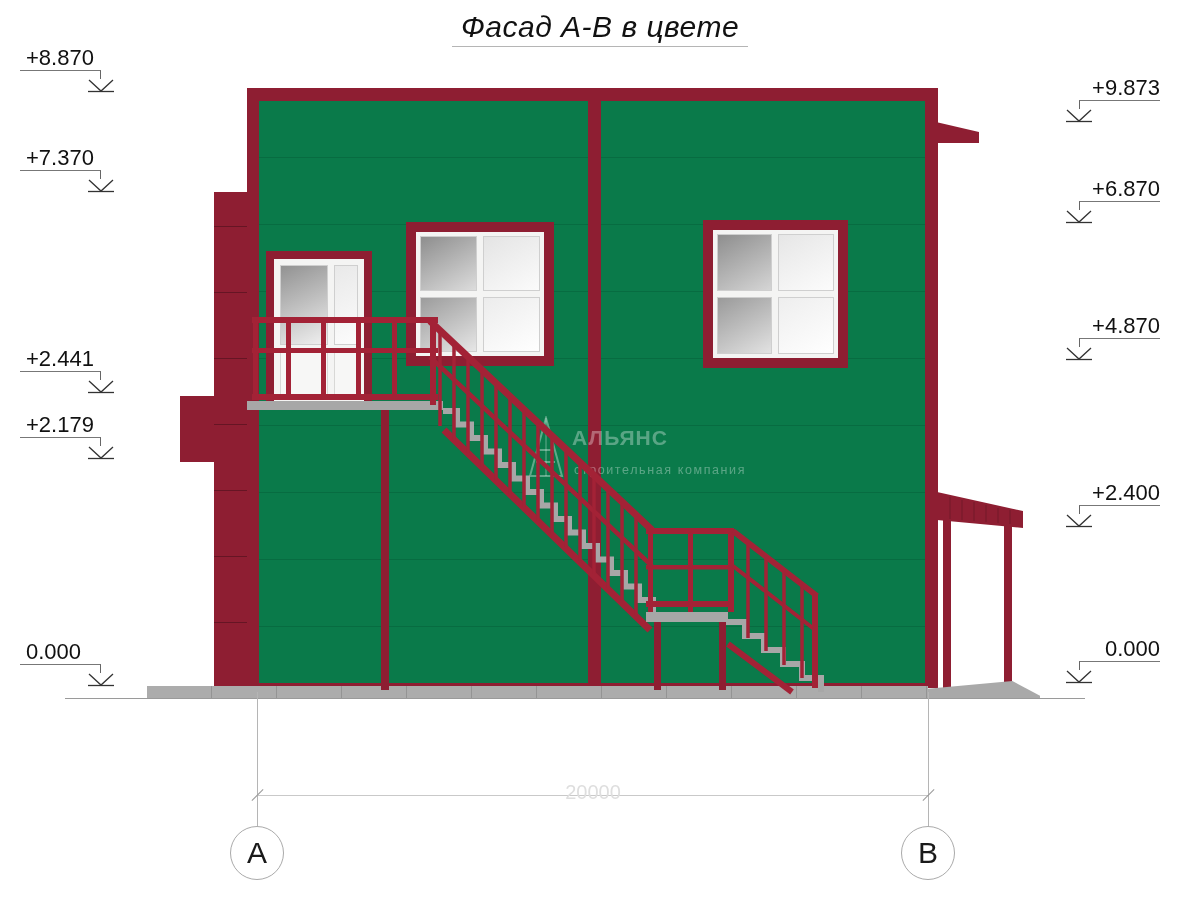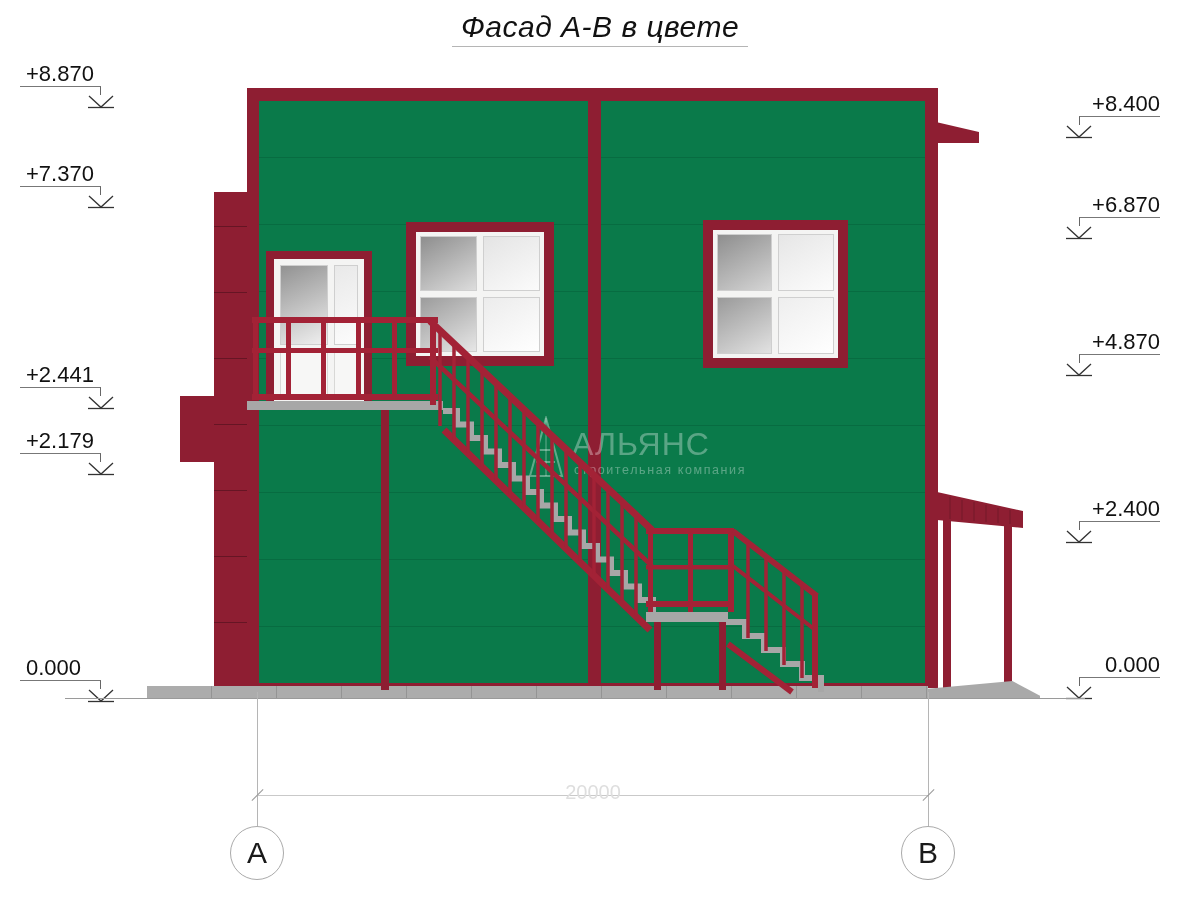--- a/index.html
+++ b/index.html
@@ -16,21 +16,21 @@
     --watermark:rgba(255,255,255,0.33);
   }
   html,body{margin:0;padding:0;}
   body{width:1200px;height:900px;position:relative;background:#ffffff;overflow:hidden;
        font-family:"Liberation Sans", sans-serif;color:#111;}
   .abs{position:absolute;}
   
   .title{left:0;right:0;top:10px;text-align:center;font-size:30px;font-style:italic;letter-spacing:0.5px;}
   .title-underline{left:452px;top:46px;width:296px;border-top:1px solid #b5b5b5;}
   
-  .marker{width:81px;font-size:22px;line-height:24px;margin-top:16px;}
+  .marker{width:81px;font-size:22px;line-height:24px;}
   .marker .mtext{height:24px;white-space:nowrap;}
   .marker.mleft .mtext{padding-left:6px;}
   .marker.mright .mtext{text-align:right;padding-right:0px;padding-left:12px;}
   .marker .leader{width:81px;height:9px;box-sizing:border-box;border-top:1px solid #777;}
   .marker.mleft .leader{border-right:1.5px solid #666;}
   .marker.mright .leader{border-left:1.5px solid #666;}
   .marker svg{position:absolute;top:33px;}
   .marker.mleft svg{right:-15px;}
   .marker.mright svg{left:-15px;}
   
@@ -49,21 +49,21 @@
   .ground-line{left:65px;top:698px;width:1020px;border-top:1px solid var(--line_gray);}
   
   .axis-line{width:0;border-left:1px solid #b5b5b5;}
   .dim-line{left:257px;top:795px;width:671px;border-top:1px solid #c9c9c9;}
   .dim-tick{width:0;height:16px;border-left:1.5px solid #999;transform:rotate(45deg);}
   .dim-label{left:538px;top:781px;width:110px;text-align:center;font-size:20px;color:var(--dim_faint);}
   .axis-circle{width:52px;height:52px;border:1px solid #aaa;border-radius:50%;background:#fff;
     text-align:center;line-height:52px;font-size:30px;color:#1a1a1a;}
   
   .wm{left:528px;top:412px;width:200px;height:72px;color:var(--watermark);}
-  .wm-name{position:absolute;left:44px;top:14px;font-size:32px;font-weight:normal;letter-spacing:1px;}
+  .wm-name{position:absolute;left:44px;top:14px;font-size:21px;font-weight:bold;letter-spacing:1px;}
   .wm-tag{position:absolute;left:46px;top:51px;font-size:12.5px;letter-spacing:1.6px;white-space:nowrap;}
 </style>
 </head>
 <body>
 
 <div class="abs title">Фасад А-В в цвете</div>
 <div class="abs title-underline"></div>
 
 <div class="abs marker mleft" style="left:20px;top:46px;">
   <div class="mtext">+8.870</div>
@@ -100,21 +100,21 @@
 <div class="abs marker mleft" style="left:20px;top:640px;">
   <div class="mtext">0.000</div>
   <div class="leader"></div>
   <svg width="30" height="14">
       <path d="M3 1 L15 12 L27 1" fill="none" stroke="#333" stroke-width="1.3"></path>
       <line x1="2" y1="12.5" x2="28" y2="12.5" stroke="#333" stroke-width="1.3"></line>
     </svg>
 </div>
 
 <div class="abs marker mright" style="left:1079px;top:76px;">
-  <div class="mtext">+8.400</div>
+  <div class="mtext">+9.873</div>
   <div class="leader"></div>
   <svg width="30" height="14">
       <path d="M3 1 L15 12 L27 1" fill="none" stroke="#333" stroke-width="1.3"></path>
       <line x1="2" y1="12.5" x2="28" y2="12.5" stroke="#333" stroke-width="1.3"></line>
     </svg>
 </div>
 <div class="abs marker mright" style="left:1079px;top:177px;">
   <div class="mtext">+6.870</div>
   <div class="leader"></div>
   <svg width="30" height="14">

